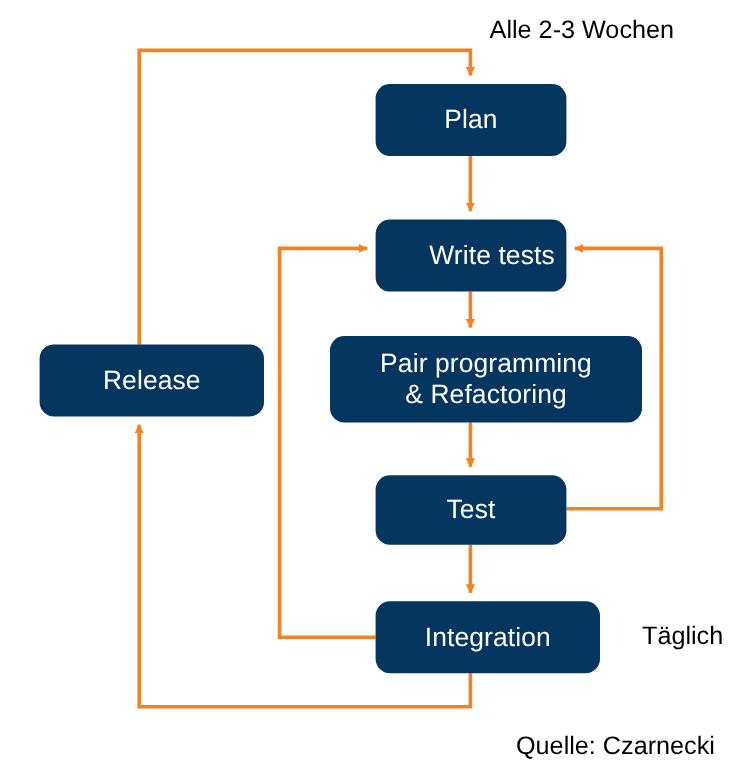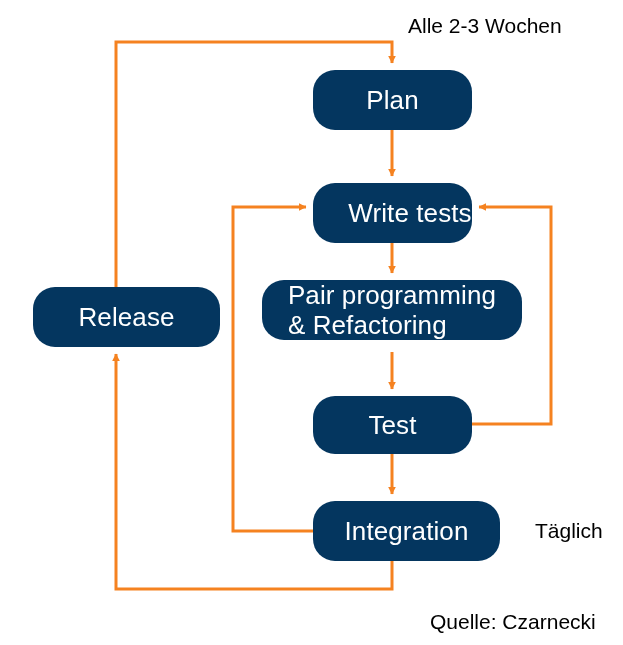--- a/index.html
+++ b/index.html
@@ -23,28 +23,29 @@
     position: absolute;
     top: 0;
     left: 0;
     width: 623px;
     height: 645px;
   }
   .node-box {
     position: absolute;
     box-sizing: border-box;
     background: #04365F;
-    border-radius: 22px;
+    border-radius: 12px;
     color: #ffffff;
     display: flex;
     align-items: center;
     justify-content: center;
+    text-align: center;
     line-height: 1.16;
     font-family: "Liberation Sans", sans-serif;
-    font-size: 26px;
+    font-size: 22px;
     font-weight: 400;
     letter-spacing: 0.1px;
     white-space: pre-line;
   }
   .caption {
     position: absolute;
     color: #000000;
     font-family: "Liberation Sans", sans-serif;
     font-size: 21px;
     font-weight: 400;
@@ -80,21 +81,21 @@
       <path d="M313,531 L233,531 L233,207 L306,207" marker-end="url(#arw)"></path>
 
       <path d="M392,561 L392,589 L116,589 L116,354" marker-end="url(#arw)"></path>
     </g>
   </svg>
 
   <div class="node-box" style="left:313px; top:70px; width:159px; height:60px;">Plan</div>
 
   <div class="node-box" style="left:313px; top:183px; width:159px; height:60px;padding-left:35px;">Write tests</div>
 
-  <div class="node-box" style="left:262px; top:280px; width:260px; height:60px;">Pair programming
+  <div class="node-box" style="left:275px; top:280px; width:260px; height:72px;">Pair programming
 &amp; Refactoring</div>
 
   <div class="node-box" style="left:313px; top:396px; width:159px; height:58px;">Test</div>
 
   <div class="node-box" style="left:313px; top:501px; width:187px; height:60px;">Integration</div>
 
   <div class="node-box" style="left:33px; top:287px; width:187px; height:60px;">Release</div>
 
   <div class="caption" style="left:408px; top:14px;text-align:center;">Alle 2-3 Wochen</div>
 

